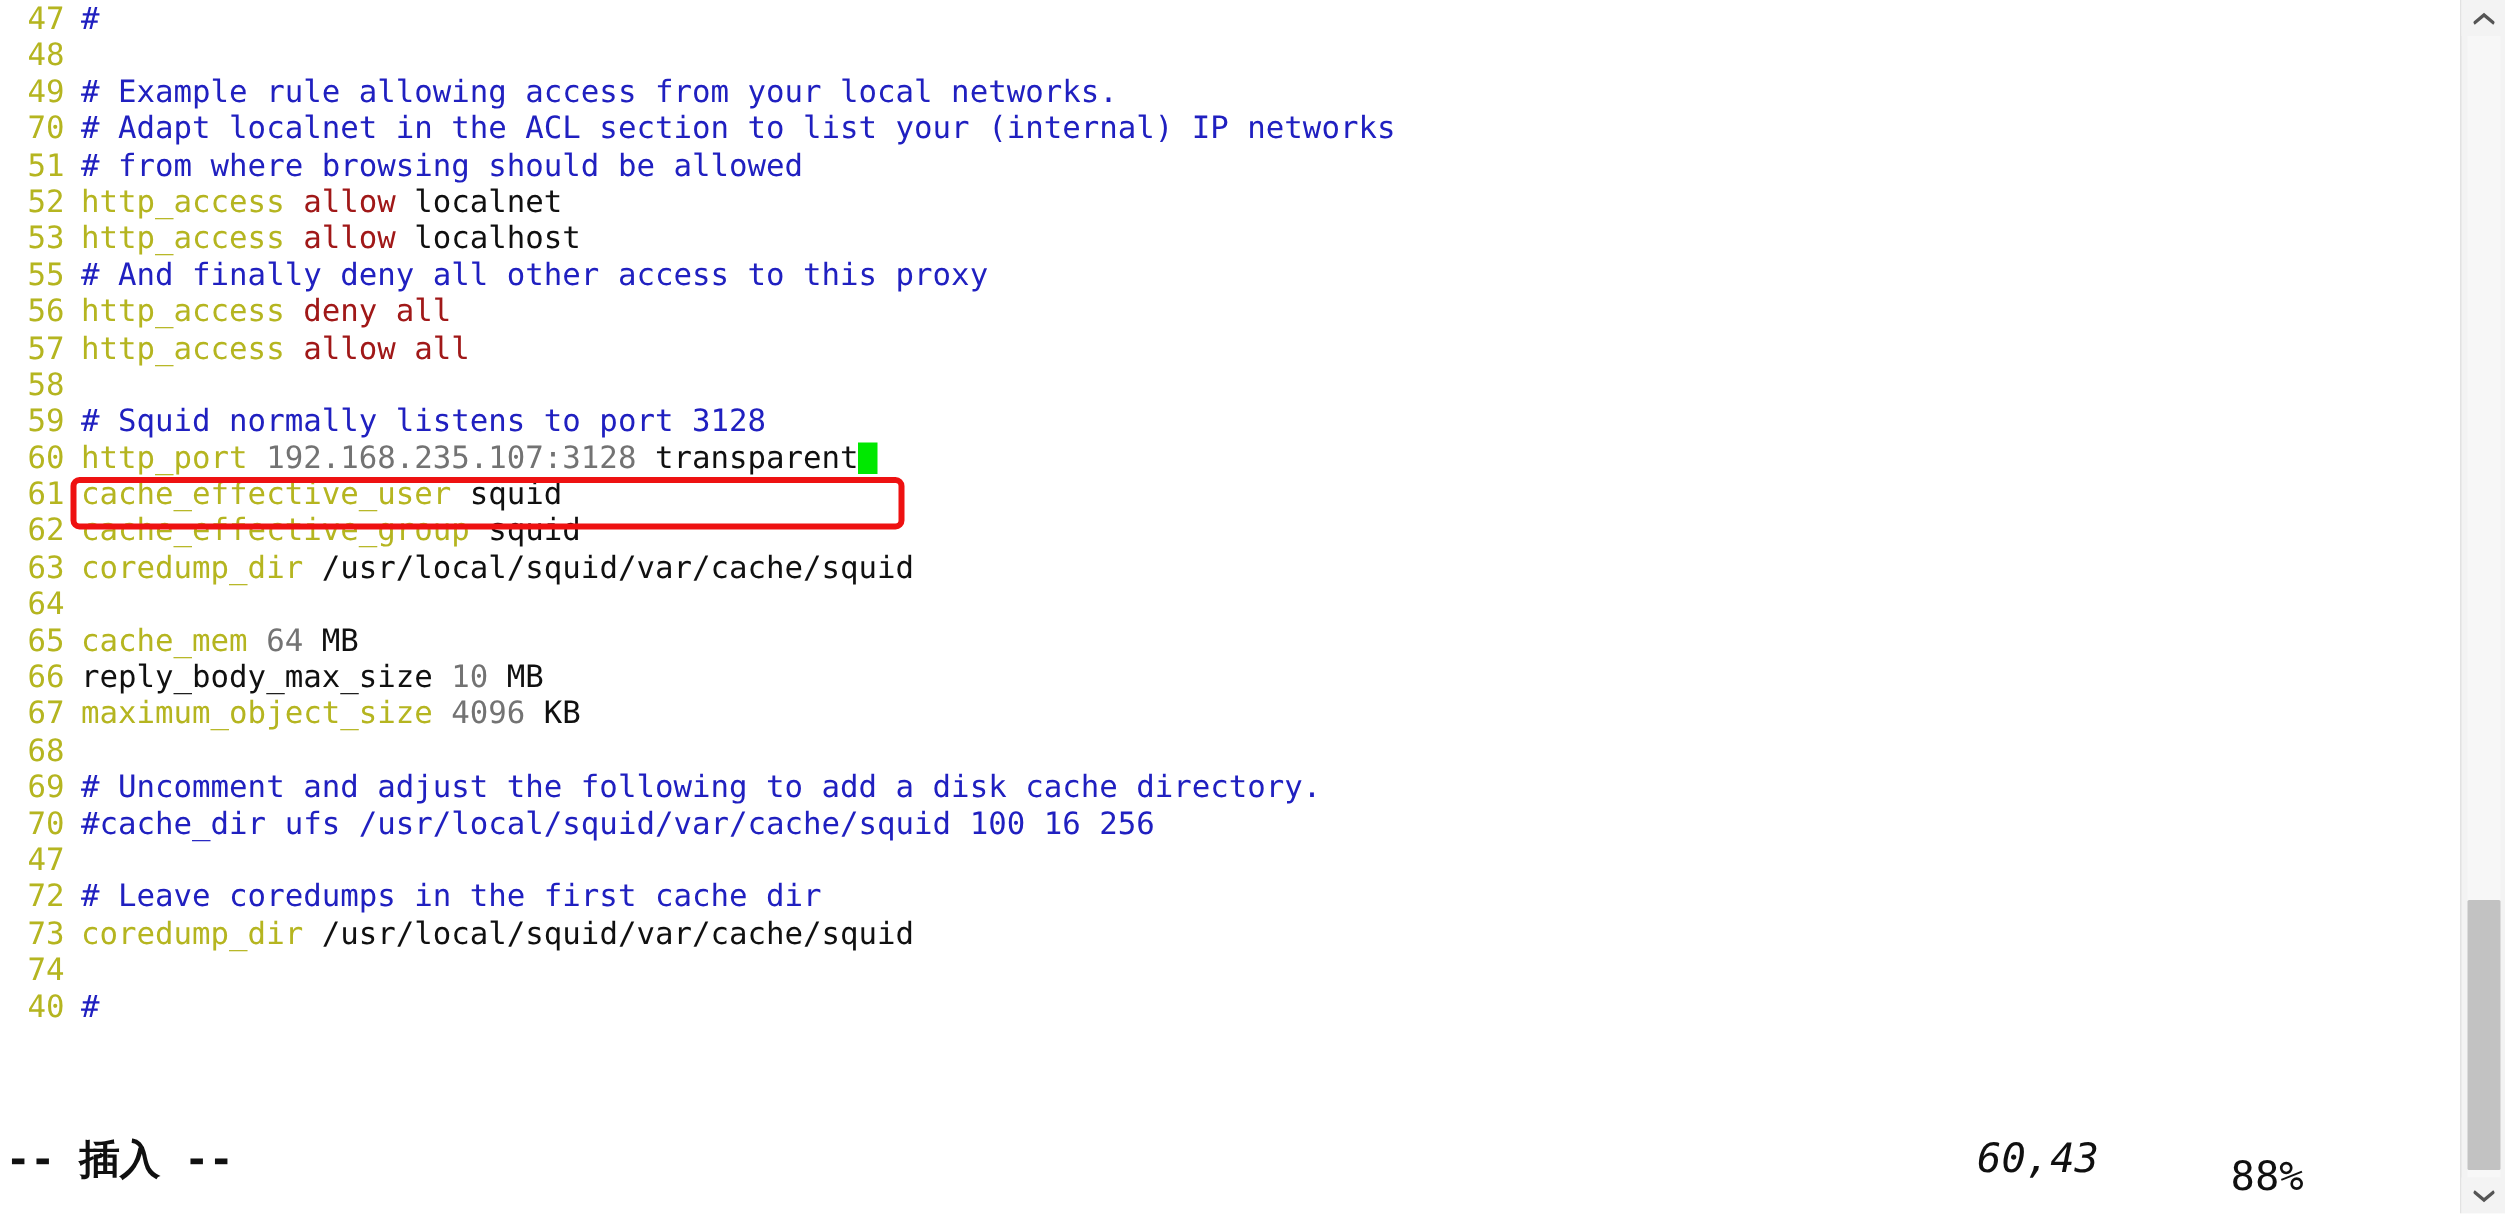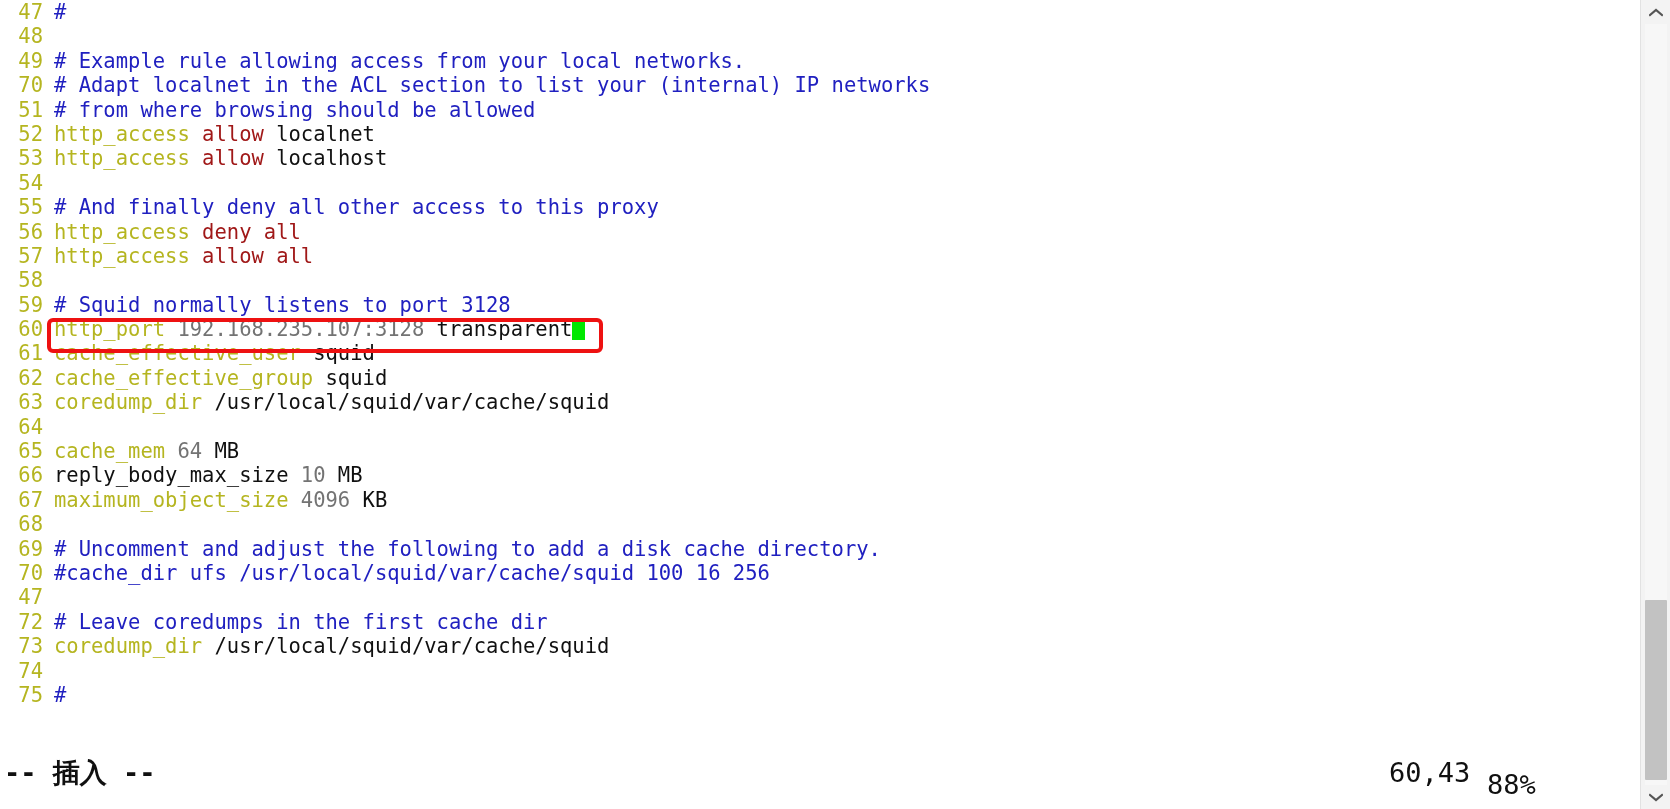--- a/index.html
+++ b/index.html
@@ -96,23 +96,24 @@
   }
   #status-mode {
     position: absolute;
     left: 4px;
     top: 10px;
     font-weight: bold;
     white-space: pre;
   }
   #status-pos {
     position: absolute;
-    left: 1389px;
+    left: 1318px;
     top: 12px;
     white-space: pre;
+    font-style: italic;
   }
   #status-pct {
     position: absolute;
     left: 1487px;
     top: 24px;
     white-space: pre;
   }
 
   
   #scrollbar {
@@ -164,42 +165,41 @@
 <div id="app">
 
   <div id="editor">
       <div class="line"><span class="lnum">47</span><span class="code"><span class="t-comment">#</span></span></div>
       <div class="line"><span class="lnum">48</span><span class="code"></span></div>
       <div class="line"><span class="lnum">49</span><span class="code"><span class="t-comment"># Example rule allowing access from your local networks.</span></span></div>
       <div class="line"><span class="lnum">70</span><span class="code"><span class="t-comment"># Adapt localnet in the ACL section to list your (internal) IP networks</span></span></div>
       <div class="line"><span class="lnum">51</span><span class="code"><span class="t-comment"># from where browsing should be allowed</span></span></div>
       <div class="line"><span class="lnum">52</span><span class="code"><span class="t-kw">http_access </span><span class="t-action">allow</span><span class="t-plain"> localnet</span></span></div>
       <div class="line"><span class="lnum">53</span><span class="code"><span class="t-kw">http_access </span><span class="t-action">allow</span><span class="t-plain"> localhost</span></span></div>
-      <div class="line"><span class="lnum">54</span><span class="code"></span></div>
       <div class="line"><span class="lnum">55</span><span class="code"><span class="t-comment"># And finally deny all other access to this proxy</span></span></div>
       <div class="line"><span class="lnum">56</span><span class="code"><span class="t-kw">http_access </span><span class="t-action">deny all</span></span></div>
       <div class="line"><span class="lnum">57</span><span class="code"><span class="t-kw">http_access </span><span class="t-action">allow all</span></span></div>
       <div class="line"><span class="lnum">58</span><span class="code"></span></div>
       <div class="line"><span class="lnum">59</span><span class="code"><span class="t-comment"># Squid normally listens to port 3128</span></span></div>
       <div class="line"><span class="lnum">60</span><span class="code"><span class="t-kw">http_port </span><span class="t-num">192.168.235.107:3128</span><span class="t-plain"> transparent</span><span class="cursor-block"></span></span></div>
       <div class="line"><span class="lnum">61</span><span class="code"><span class="t-kw">cache_effective_user </span><span class="t-plain">squid</span></span></div>
       <div class="line"><span class="lnum">62</span><span class="code"><span class="t-kw">cache_effective_group </span><span class="t-plain">squid</span></span></div>
       <div class="line"><span class="lnum">63</span><span class="code"><span class="t-kw">coredump_dir </span><span class="t-plain">/usr/local/squid/var/cache/squid</span></span></div>
       <div class="line"><span class="lnum">64</span><span class="code"></span></div>
       <div class="line"><span class="lnum">65</span><span class="code"><span class="t-kw">cache_mem </span><span class="t-num">64</span><span class="t-plain"> MB</span></span></div>
       <div class="line"><span class="lnum">66</span><span class="code"><span class="t-plain">reply_body_max_size </span><span class="t-num">10</span><span class="t-plain"> MB</span></span></div>
       <div class="line"><span class="lnum">67</span><span class="code"><span class="t-kw">maximum_object_size </span><span class="t-num">4096</span><span class="t-plain"> KB</span></span></div>
       <div class="line"><span class="lnum">68</span><span class="code"></span></div>
       <div class="line"><span class="lnum">69</span><span class="code"><span class="t-comment"># Uncomment and adjust the following to add a disk cache directory.</span></span></div>
       <div class="line"><span class="lnum">70</span><span class="code"><span class="t-comment">#cache_dir ufs /usr/local/squid/var/cache/squid 100 16 256</span></span></div>
       <div class="line"><span class="lnum">47</span><span class="code"></span></div>
       <div class="line"><span class="lnum">72</span><span class="code"><span class="t-comment"># Leave coredumps in the first cache dir</span></span></div>
       <div class="line"><span class="lnum">73</span><span class="code"><span class="t-kw">coredump_dir </span><span class="t-plain">/usr/local/squid/var/cache/squid</span></span></div>
       <div class="line"><span class="lnum">74</span><span class="code"></span></div>
-      <div class="line"><span class="lnum">75</span><span class="code"><span class="t-comment">#</span></span></div>
+      <div class="line"><span class="lnum">40</span><span class="code"><span class="t-comment">#</span></span></div>
     </div>
 
   <div id="annotation-box"></div>
 
   <div id="statusbar">
     <span id="status-mode">-- 插入 --</span>
     <span id="status-pos">60,43</span>
     <span id="status-pct">88%</span>
   </div>
 

